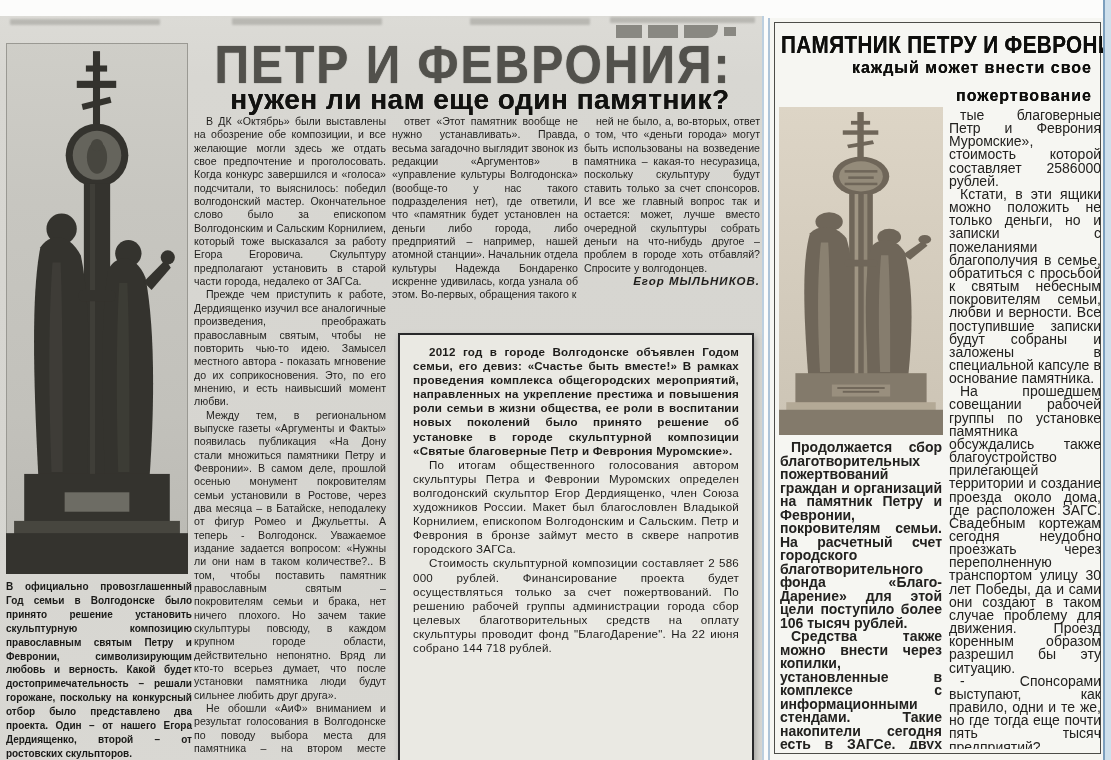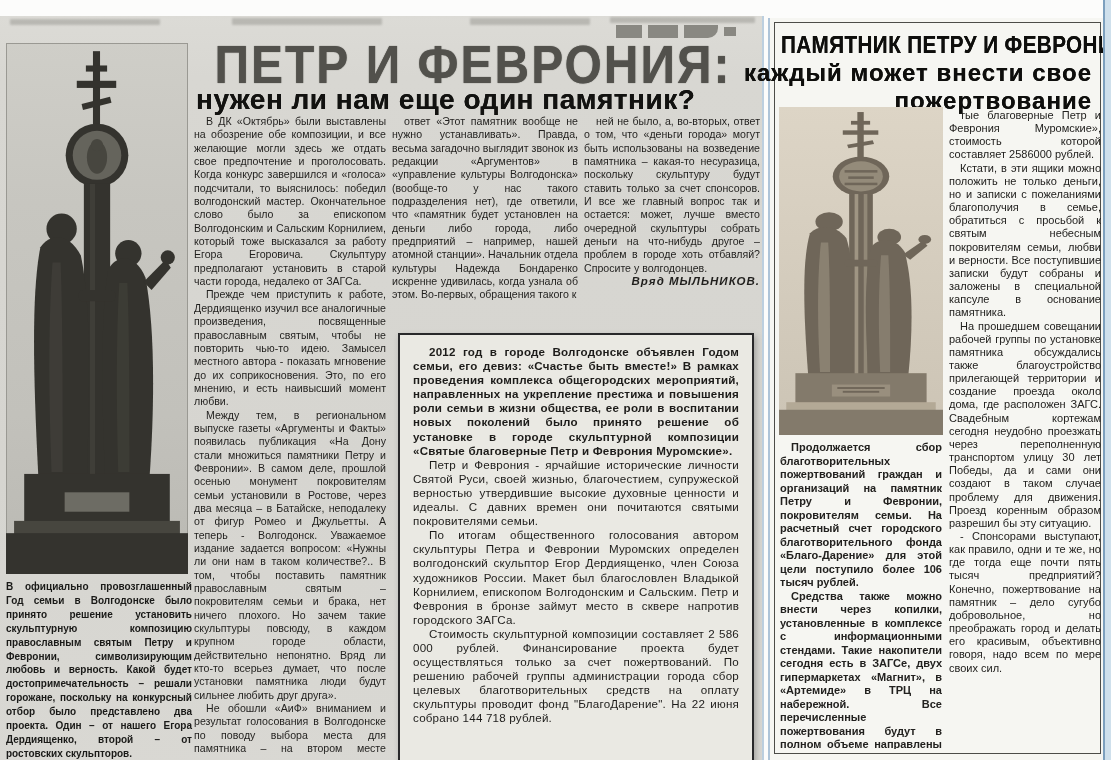--- a/index.html
+++ b/index.html
@@ -30,21 +30,21 @@
   .headline{
     position:absolute;left:180px;top:18px;width:586px;height:54px;
     font-size:48px;font-weight:bold;color:#52514c;
     letter-spacing:2px;text-align:center;white-space:nowrap;
     transform:scaleY(1.12);transform-origin:top center;
     text-shadow:0 0 1px #52514c;
   }
   .subheadline{
     position:absolute;left:196px;top:68px;width:568px;
     font-size:28px;font-weight:bold;color:#121210;
-    text-align:left;white-space:nowrap;letter-spacing:.5px;
+    text-align:center;white-space:nowrap;letter-spacing:.5px;
     text-shadow:0 0 .5px #121210;
   }
   .photo-left{
     position:absolute;left:6px;top:27px;width:182px;height:531px;
     background:linear-gradient(180deg,#cfcec8 0%,#c7c6c0 30%,#c2c1bb 70%,#bab9b3 100%);
     box-shadow:0 0 0 1px #9a9993 inset;
   }
   .photo-left .ph-dark{fill:#34332e;}
   .photo-left .ph-mid{fill:#47463f;}
   .photo-left .ph-light{fill:#8e8d84;}
@@ -90,35 +90,35 @@
     position:absolute;left:4px;top:4px;right:4px;bottom:6px;
     border:1px solid #4c4c48;
   }
   .r-headline{
     position:absolute;left:6px;top:8px;width:320px;
     font-size:24px;font-weight:bold;color:#0e0e0c;white-space:nowrap;
     transform:scaleX(.86);transform-origin:left top;letter-spacing:.5px;
     text-shadow:0 0 .5px #0e0e0c;
   }
   .r-sub1,.r-sub2{
-    position:absolute;right:8px;font-size:24px;font-weight:bold;color:#0e0e0c;
+    position:absolute;right:8px;font-size:16px;font-weight:bold;color:#0e0e0c;
     white-space:nowrap;letter-spacing:1px;text-shadow:0 0 .4px #0e0e0c;
   }
   .r-sub1{top:36px;}
   .r-sub2{top:64px;margin-left:41px;}
   .photo-right{
     position:absolute;left:4px;top:84px;width:164px;height:328px;
     background:linear-gradient(180deg,#ddd5c6 0%,#d6cebf 40%,#ccc4b5 100%);
   }
   .photo-right .ph-dark{fill:#6f6659;}
   .photo-right .ph-mid{fill:#837a6b;}
   .photo-right .ph-light{fill:#b3a996;}
   .photo-right .ph-plaque{fill:#998f7e;}
 
-  .r-col{font-size:11px;line-height:13.15px;text-align:justify;color:#22211f;position:absolute;overflow:hidden;}
+  .r-col{font-size:14px;line-height:13.15px;text-align:justify;color:#22211f;position:absolute;overflow:hidden;}
   .r-col p{margin:0;text-indent:11px;}
   .r-col-left{left:5px;top:418px;width:162px;bottom:4px;font-weight:bold;line-height:13.5px;}
   .r-col-right{left:174px;top:86px;width:152px;bottom:4px;}
 </style>
 </head>
 <body>
 
 <div class="left-clip">
 
   <div class="masthead-strip">
@@ -177,37 +177,36 @@
         <rect class="ph-mid" x="8" y="468" width="164" height="14"></rect>
         <rect class="ph-dark" x="0" y="480" width="180" height="40"></rect>
       </g>
     </svg>
   </div>
 
   <div class="caption-left">В официально провозглашенный Год семьи в Волгодонске было принято решение установить скульптурную композицию православным святым Петру и Февронии, символизирующим любовь и верность. Какой будет достопримечательность – решали горожане, поскольку на конкурсный отбор было представлено два проекта. Один – от нашего Егора Дердиященко, второй – от ростовских скульпторов.</div>
 
   <div class="news-col col1">
     <p>В ДК «Октябрь» были выставлены на обозрение обе композиции, и все желающие могли здесь же отдать свое предпочтение и проголосовать. Когда конкурс завершился и «голоса» подсчитали, то выяснилось: победил волгодонский мастер. Окончательное слово было за епископом Волгодонским и Сальским Корнилием, который тоже высказался за работу Егора Егоровича. Скульптуру предполагают установить в старой части города, недалеко от ЗАГСа.</p>
-    <p>Прежде чем приступить к работе, Дердиященко изучил все аналогичные произведения, посвященные православным святым, чтобы не повторить чью-то идею. Замысел местного автора - показать мгновение до их соприкосновения. Это, по его мнению, и есть наивысший момент любви.</p>
+    <p>Прежде чем приступить к работе, Дердиященко изучил все аналогичные произведения, преображать православным святым, чтобы не повторить чью-то идею. Замысел местного автора - показать мгновение до их соприкосновения. Это, по его мнению, и есть наивысший момент любви.</p>
     <p>Между тем, в региональном выпуске газеты «Аргументы и Факты» появилась публикация «На Дону стали множиться памятники Петру и Февронии». В самом деле, прошлой осенью монумент покровителям семьи установили в Ростове, через два месяца – в Батайске, неподалеку от фигур Ромео и Джульетты. А теперь - Волгодонск. Уважаемое издание задается вопросом: «Нужны ли они нам в таком количестве?.. В том, чтобы поставить памятник православным святым – покровителям семьи и брака, нет ничего плохого. Но зачем такие скульптуры повсюду, в каждом крупном городе области, действительно непонятно. Вряд ли кто-то всерьез думает, что после установки памятника люди будут сильнее любить друг друга».</p>
     <p>Не обошли «АиФ» вниманием и результат голосования в Волгодонске по поводу выбора места для памятника – на втором месте оказался</p>
   </div>
 
   <div class="news-col col2">
     <p>ответ «Этот памятник вообще не нужно устанавливать». Правда, весьма загадочно выглядит звонок из редакции «Аргументов» в «управление культуры Волгодонска» (вообще-то у нас такого подразделения нет), где ответили, что «памятник будет установлен на деньги либо города, либо предприятий – например, нашей атомной станции». Начальник отдела культуры Надежда Бондаренко искренне удивилась, когда узнала об этом. Во-первых, обращения такого к</p>
   </div>
 
   <div class="news-col col3">
     <p>ней не было, а, во-вторых, ответ о том, что «деньги города» могут быть использованы на возведение памятника – какая-то несуразица, поскольку скульптуру будут ставить только за счет спонсоров. И все же главный вопрос так и остается: может, лучше вместо очередной скульптуры собрать деньги на что-нибудь другое – проблем в городе хоть отбавляй? Спросите у волгодонцев.</p>
-    <p class="byline">Вряд МЫЛЬНИКОВ.</p>
+    <p class="byline">Егор МЫЛЬНИКОВ.</p>
   </div>
 
   <div class="inset-box">
     <p class="lead">2012 год в городе Волгодонске объявлен Годом семьи, его девиз: «Счастье быть вместе!» В рамках проведения комплекса общегородских мероприятий, направленных на укрепление престижа и повышения роли семьи в жизни общества, ее роли в воспитании новых поколений было принято решение об установке в городе скульптурной композиции «Святые благоверные Петр и Феврония Муромские».</p>
-    <p>Петр и Феврония - ярчайшие исторические личности Святой Руси, своей жизнью, благочестием, супружеской верностью утвердившие высокие духовные ценности и идеалы. С давних времен они почитаются святыми покровителями семьи.</p>
     <p>По итогам общественного голосования автором скульптуры Петра и Февронии Муромских определен волгодонский скульптор Егор Дердиященко, член Союза художников России. Макет был благословлен Владыкой Корнилием, епископом Волгодонским и Сальским. Петр и Феврония в бронзе займут место в сквере напротив городского ЗАГСа.</p>
     <p>Стоимость скульптурной композиции составляет 2 586 000 рублей. Финансирование проекта будет осуществляться только за счет пожертвований. По решению рабочей группы администрации города сбор целевых благотворительных средств на оплату скульптуры проводит фонд "БлагоДарение". На 22 июня собрано 144 718 рублей.</p>
   </div>
 
 </div>
 
 <div class="right-clip">
   <div class="r-article">
 
     <div class="r-headline">ПАМЯТНИК ПЕТРУ И ФЕВРОНИИ:</div>

